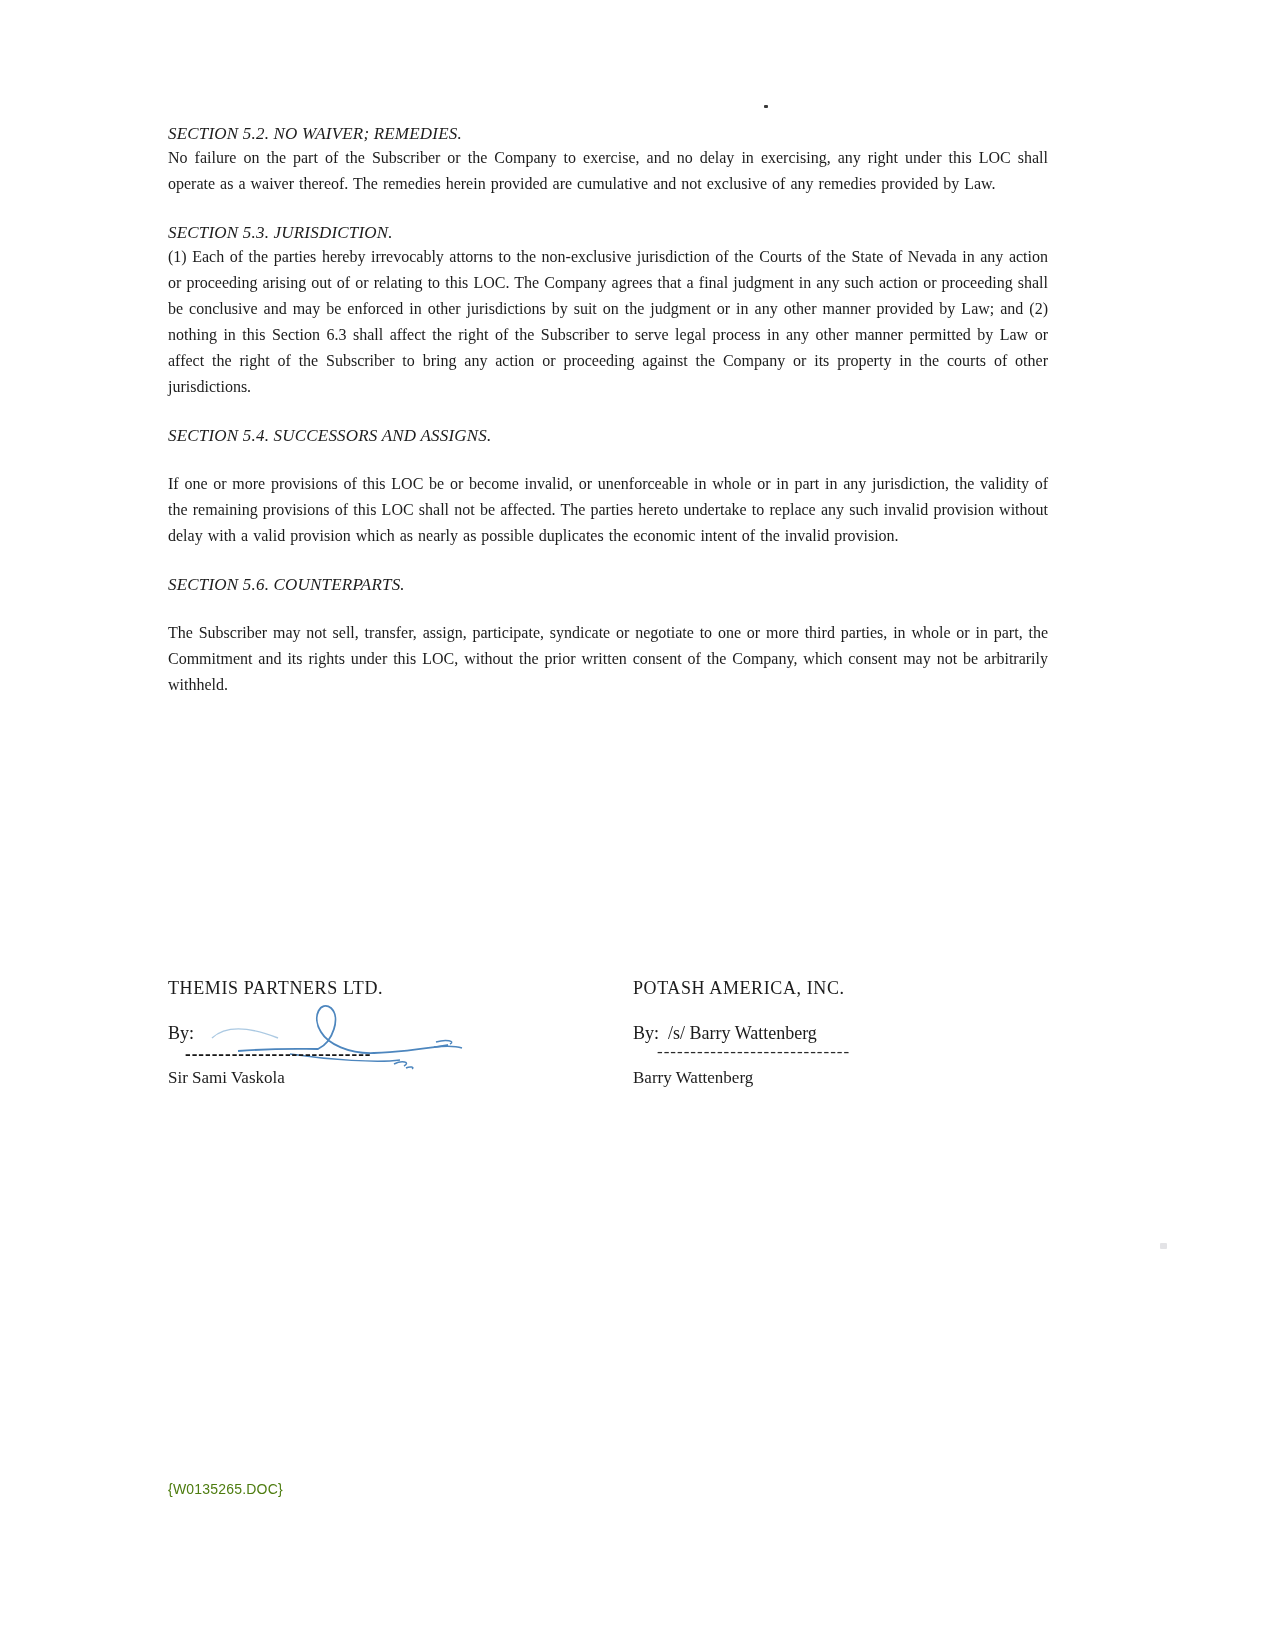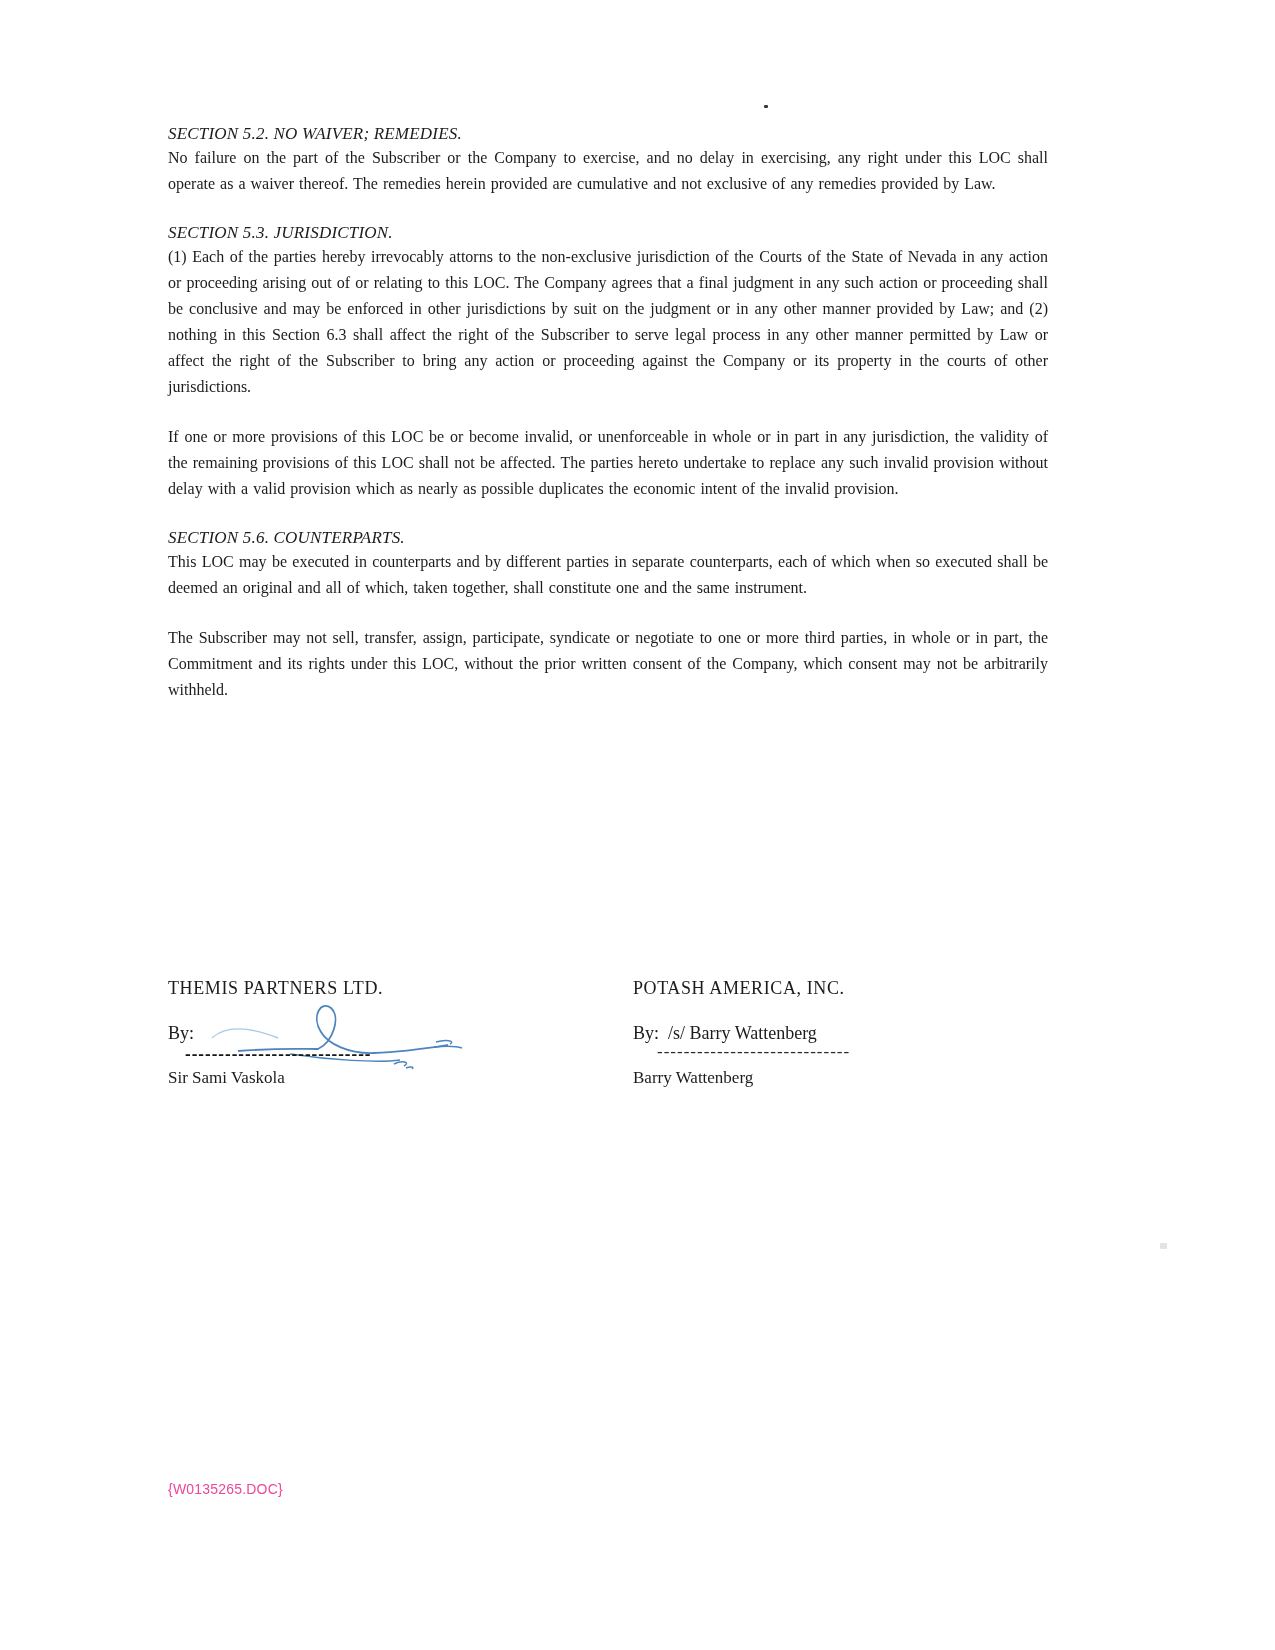--- a/index.html
+++ b/index.html
@@ -56,21 +56,21 @@
     font-size: 17px; letter-spacing: 1px;
     white-space: pre; color: #161616;
   }
   .dash-line.left  { top: 66px; left: 17px; font-weight: 700; transform: scaleY(1.25); }
   .dash-line.right { top: 64px; left: 24px; font-weight: 400; color: #2a2a2a; }
   .signatory-name { position: absolute; top: 90px; left: 0; font-size: 17px; white-space: pre; }
 
   .doc-footer {
     position: absolute; left: 168px; top: 1481px;
     font-family: "Liberation Sans", sans-serif;
-    font-size: 14px; color: #ec4899;
+    font-size: 14px; color: #4d7c0f;
     letter-spacing: 0.2px;
   }
 
   .artifact-dot {
     position: absolute; border-radius: 1px;
   }
   .dot-top { left: 764px; top: 105px; width: 4px; height: 3px; background: #3a3a3a; }
   .dot-bottom { left: 1160px; top: 1243px; width: 7px; height: 6px; background: #e3e3e6; }
 </style>
 </head>
@@ -87,29 +87,29 @@
       <div class="section-heading">SECTION 5.2. NO WAIVER; REMEDIES.</div>
       <div class="section-body">No failure on the part of the Subscriber or the Company to exercise, and no delay in exercising, any right under this LOC shall operate as a waiver thereof. The remedies herein provided are cumulative and not exclusive of any remedies provided by Law.</div>
     </div>
 
     <div class="section">
       <div class="section-heading">SECTION 5.3. JURISDICTION.</div>
       <div class="section-body">(1) Each of the parties hereby irrevocably attorns to the non-exclusive jurisdiction of the Courts of the State of Nevada in any action or proceeding arising out of or relating to this LOC. The Company agrees that a final judgment in any such action or proceeding shall be conclusive and may be enforced in other jurisdictions by suit on the judgment or in any other manner provided by Law; and (2) nothing in this Section 6.3 shall affect the right of the Subscriber to serve legal process in any other manner permitted by Law or affect the right of the Subscriber to bring any action or proceeding against the Company or its property in the courts of other jurisdictions.</div>
     </div>
 
     <div class="section">
+      <div class="section-heading">SECTION 5.4. SUCCESSORS AND ASSIGNS.</div>
     </div>
 
     <div class="section">
       <div class="section-body">If one or more provisions of this LOC be or become invalid, or unenforceable in whole or in part in any jurisdiction, the validity of the remaining provisions of this LOC shall not be affected. The parties hereto undertake to replace any such invalid provision without delay with a valid provision which as nearly as possible duplicates the economic intent of the invalid provision.</div>
     </div>
 
     <div class="section">
       <div class="section-heading">SECTION 5.6. COUNTERPARTS.</div>
-      <div class="section-body">This LOC may be executed in counterparts and by different parties in separate counterparts, each of which when so executed shall be deemed an original and all of which, taken together, shall constitute one and the same instrument.</div>
     </div>
 
     <div class="section">
       <div class="section-body">The Subscriber may not sell, transfer, assign, participate, syndicate or negotiate to one or more third  parties, in whole or in part, the Commitment and its rights under this LOC, without the prior written consent of the Company, which consent may not be arbitrarily withheld.</div>
     </div>
 
 
   </div>
 
   <div class="sig-area">

